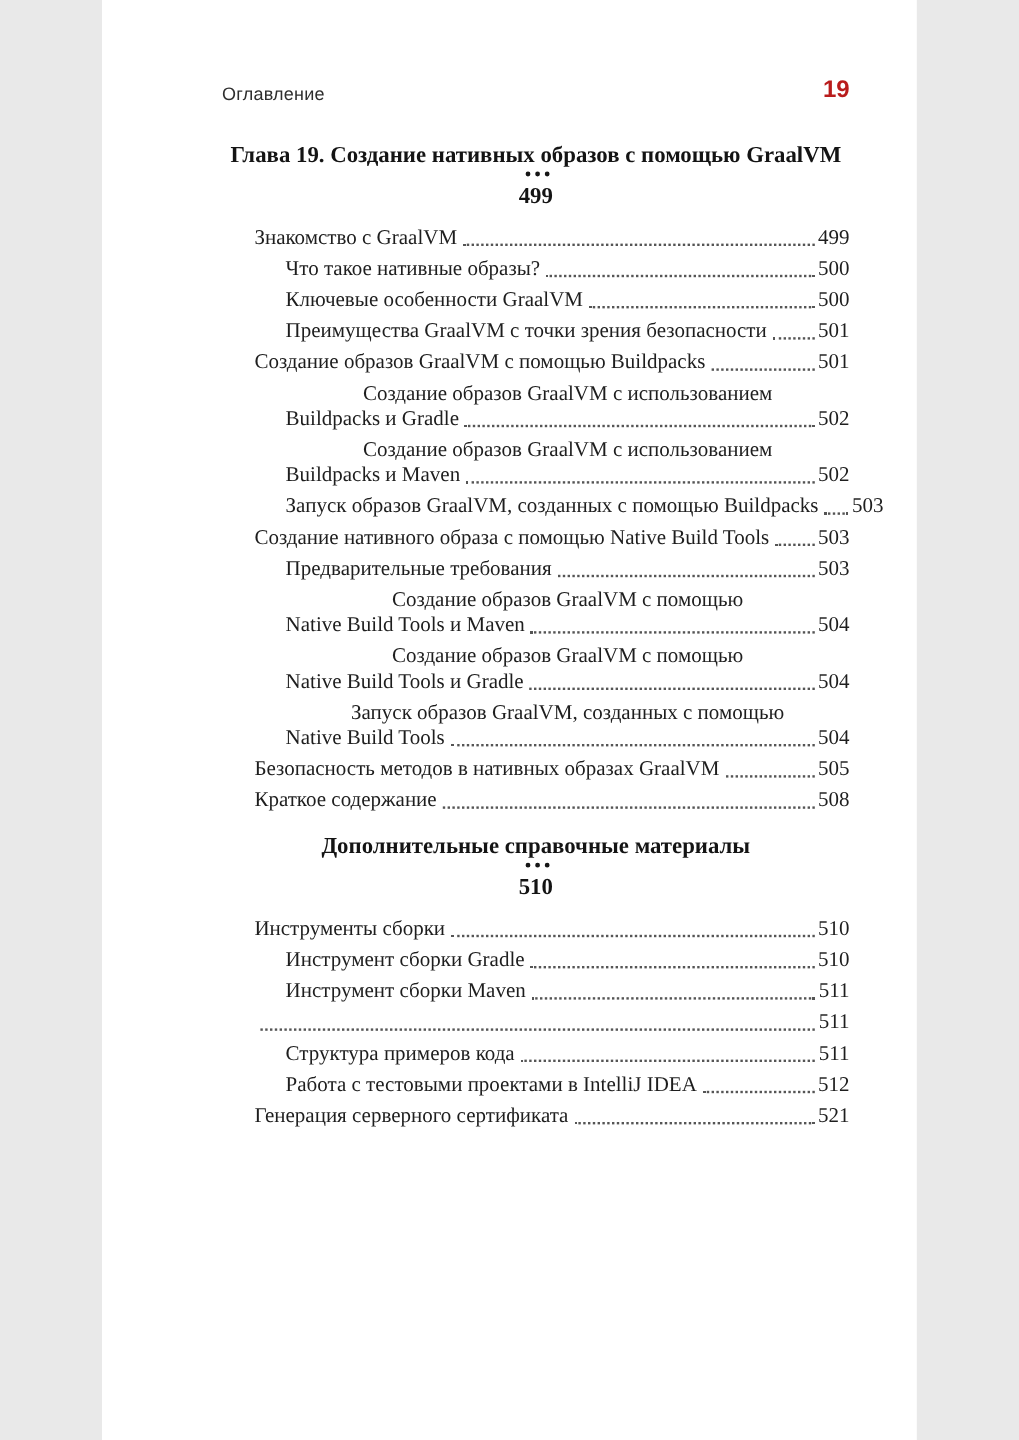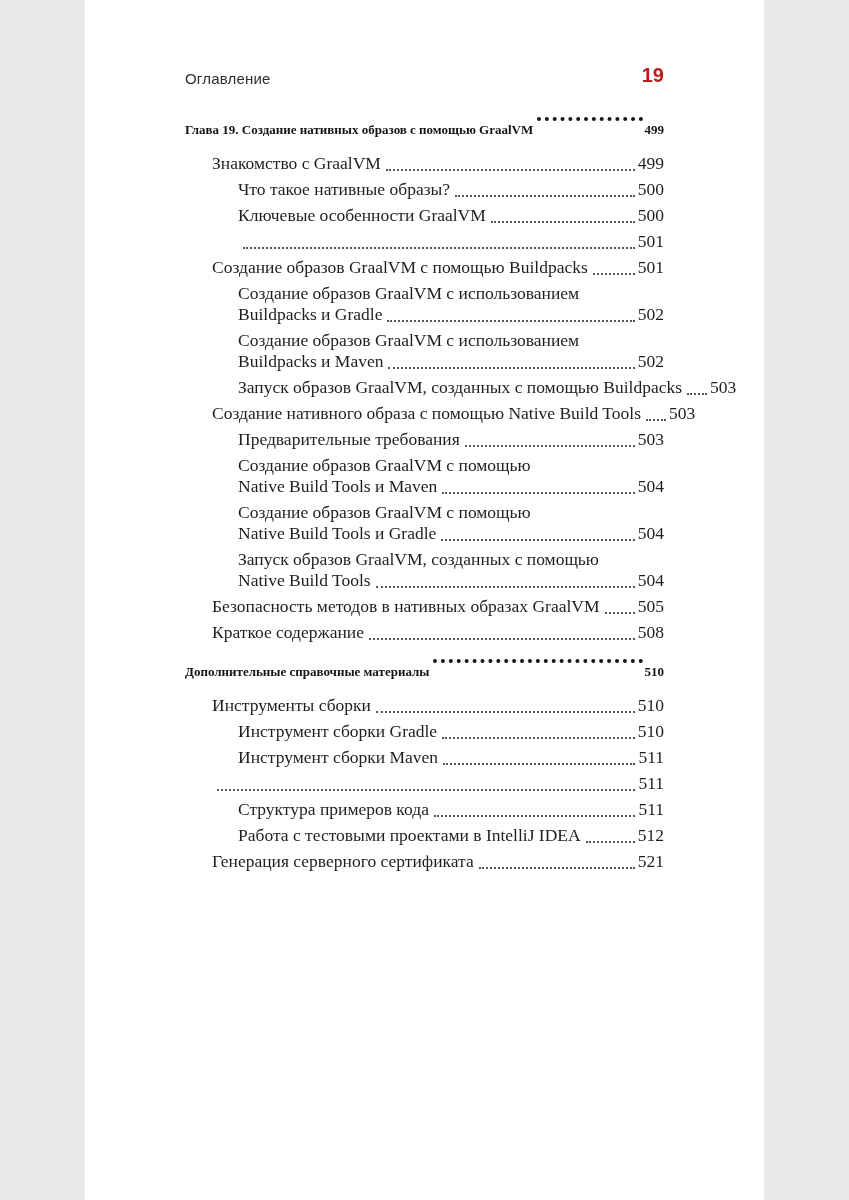--- a/index.html
+++ b/index.html
@@ -1,45 +1,46 @@
 <!DOCTYPE html>
 <html><head>
 <meta charset="utf-8">
 <style>
   html,body { margin:0; padding:0; background:#e9e9e9; }
   .page {
     width:679px; height:1200px; margin:0 auto; background:#ffffff;
     box-sizing:border-box; position:relative;
-    padding:64px 100px 0 100px;
+    padding:64px 56px 0 100px;
     font-family:"Liberation Serif", serif;
     overflow:hidden;
   }
   .header {
     display:flex; justify-content:space-between; align-items:flex-end;
     font-family:"Liberation Sans", sans-serif;
     margin-bottom:30px;
   }
   .running-title { font-size:15px; color:#2e2e2e; letter-spacing:0.2px; }
   .page-number-top { font-size:20px; font-weight:700; color:#b91c1c; }
 
   .toc { color:#1c1c1c; }
   .toc-section { margin:0; }
   .toc-section + .toc-section { margin-top:16px; }
 
   .toc-heading {
-    display:flex; align-items:flex-start;
-    font-weight:700; font-size:13px; line-height:26px; color:#141414;
+    display:flex; align-items:center;
+    font-weight:700; font-size:19px; line-height:26px; color:#141414;
     margin:0 0 10px 0;
+    flex-direction:column;
   }
   .h-title { white-space:nowrap; }
 
   .toc-entry { font-size:17.5px; line-height:21px; margin-bottom:5px; color:#1e1e1e; }
   .toc-entry.lvl1 { padding-left:27px; }
   .toc-entry.lvl2 { padding-left:53px; }
-  .entry-line { white-space:nowrap; }
+  .entry-line { white-space:nowrap;text-align:center; }
   .entry-main { display:flex; align-items:stretch;text-align:right; }
   .e-title { white-space:nowrap; }
 
   .leader {
     flex:1 1 auto;
     border-bottom:2px dotted #555555;
     margin:0 3px 3px 5px;
     min-width:20px;
   }
   .leader.bold-leader {
@@ -80,20 +81,21 @@
         </div>
         <div class="toc-entry lvl2">
           <div class="entry-main">
             <span class="e-title">Ключевые особенности GraalVM</span>
             <span class="leader"></span>
             <span class="e-page">500</span>
           </div>
         </div>
         <div class="toc-entry lvl2">
           <div class="entry-main">
+            <span class="e-title">Преимущества GraalVM с точки зрения безопасности</span>
             <span class="leader"></span>
             <span class="e-page">501</span>
           </div>
         </div>
         <div class="toc-entry lvl1">
           <div class="entry-main">
             <span class="e-title">Создание образов GraalVM с помощью Buildpacks</span>
             <span class="leader"></span>
             <span class="e-page">501</span>
           </div>

